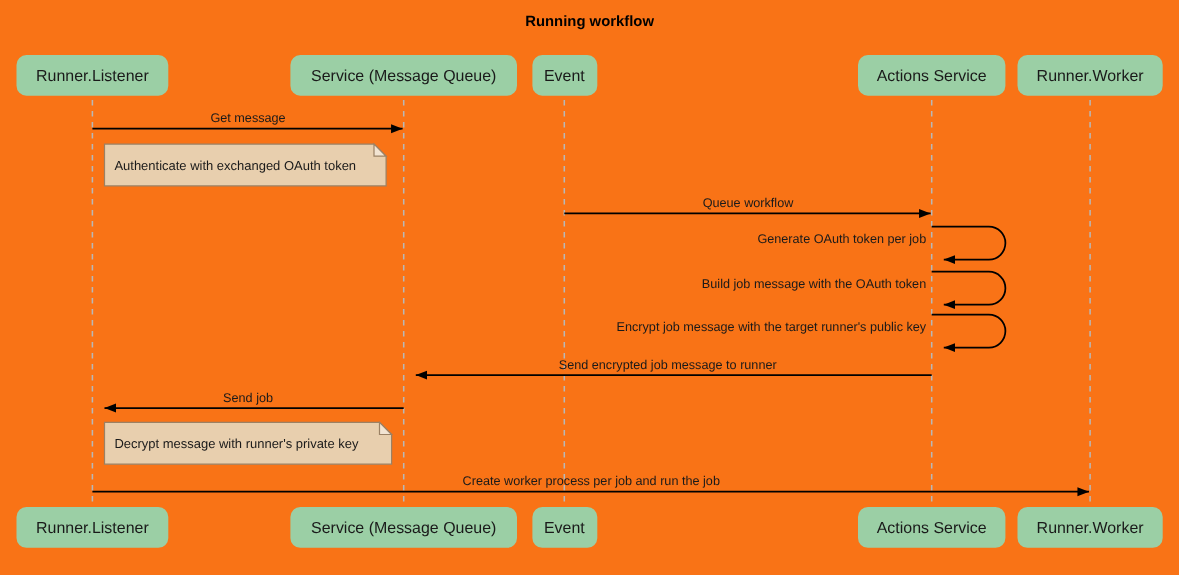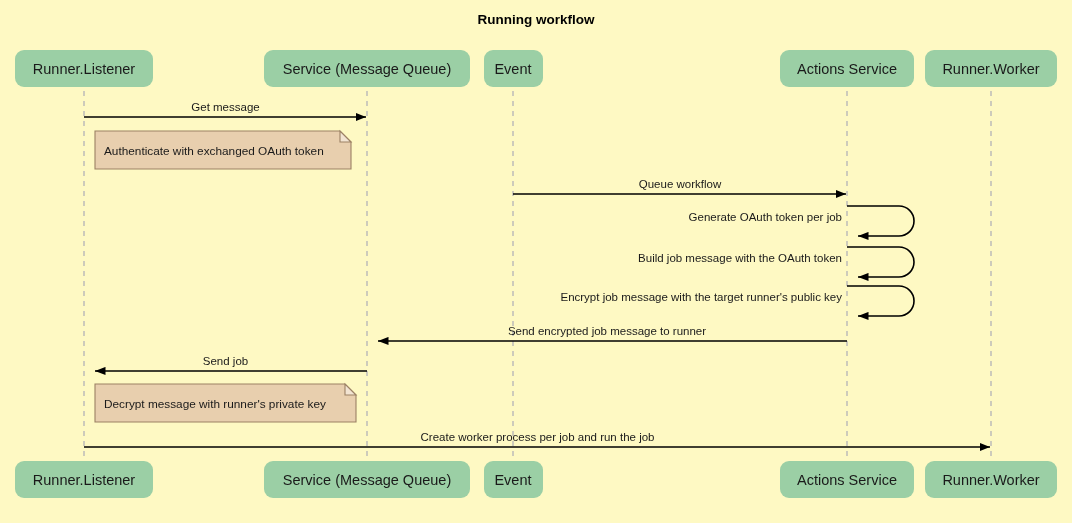--- a/index.html
+++ b/index.html
@@ -7,21 +7,21 @@
     padding: 0;
     background: #ffffff;
   }
   body {
     font-family: "Liberation Sans", sans-serif;
   }
   #canvas {
     position: relative;
     width: 1072px;
     height: 523px;
-    background: #fef9c3;
+    background: #f97316;
     overflow: hidden;
   }
   #diagram-svg {
     position: absolute;
     left: 0;
     top: 0;
     width: 1072px;
     height: 523px;
   }
   .diagram-title {

